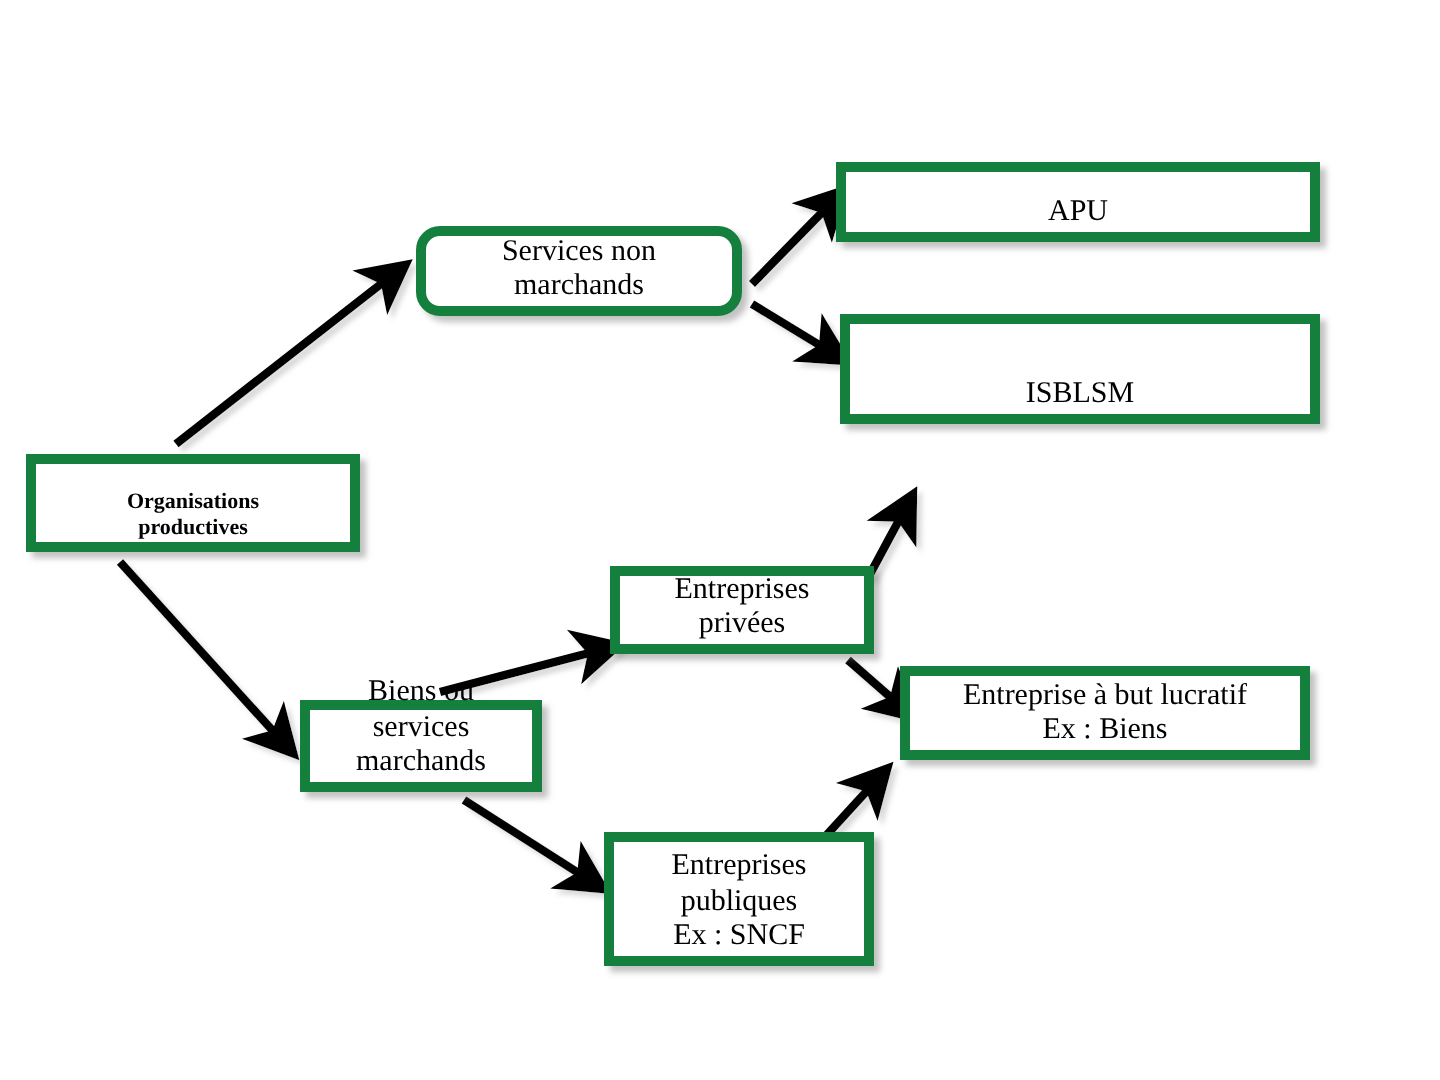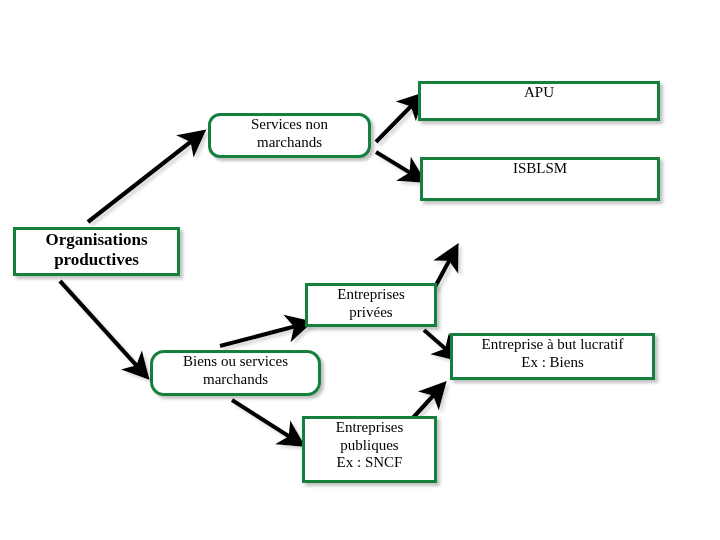--- a/index.html
+++ b/index.html
@@ -19,49 +19,49 @@
     position: absolute;
     left: 0;
     top: 0;
     width: 720px;
     height: 540px;
   }
   .node {
     position: absolute;
     box-sizing: border-box;
     background: #ffffff;
-    border: 3px solid #15803d;
+    border: 5px solid #15803d;
     display: flex;
-    align-items: flex-start;
+    align-items: flex-end;
     justify-content: center;
     text-align: center;
     line-height: 1.18;
     color: #000000;
     box-shadow: 3px 3px 3px rgba(120,120,120,0.45);
     z-index: 3;
   }
   .node .label {
     display: block;
     white-space: pre-line;
     padding: 0 4px;
   }
   .node.root {
     font-weight: bold;
-    font-size: 17px;
+    font-size: 11px;
   }
   .node.plain {
     font-weight: normal;
     font-size: 15px;
   }
   
   #node-root          { left: 13px;  top: 227px; width: 167px; height: 49px; }
   #node-nonmarchands  { left: 208px; top: 113px; width: 163px; height: 45px; border-radius: 12px; }
   #node-apu           { left: 418px; top: 81px;  width: 242px; height: 40px; }
-  #node-isblsm        { left: 420px; top: 157px; width: 240px; height: 44px; }
-  #node-marchands     { left: 150px; top: 350px; width: 171px; height: 46px; border-radius: 14px; }
+  #node-isblsm        { left: 420px; top: 157px; width: 240px; height: 55px; }
+  #node-marchands     { left: 150px; top: 350px; width: 121px; height: 46px; }
   #node-privees       { left: 305px; top: 283px; width: 132px; height: 44px; }
   #node-publiques     { left: 302px; top: 416px; width: 135px; height: 67px; }
   #node-ess           { left: 450px; top: 224px; width: 205px; height: 46px; }
   #node-lucratif      { left: 450px; top: 333px; width: 205px; height: 47px; }
 </style>
 </head>
 <body>
 
 <div id="canvas">
 

